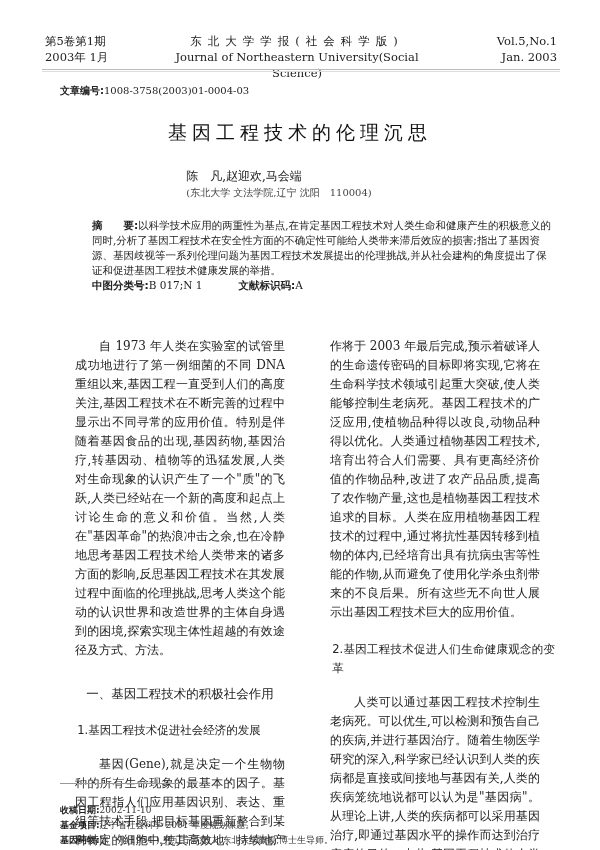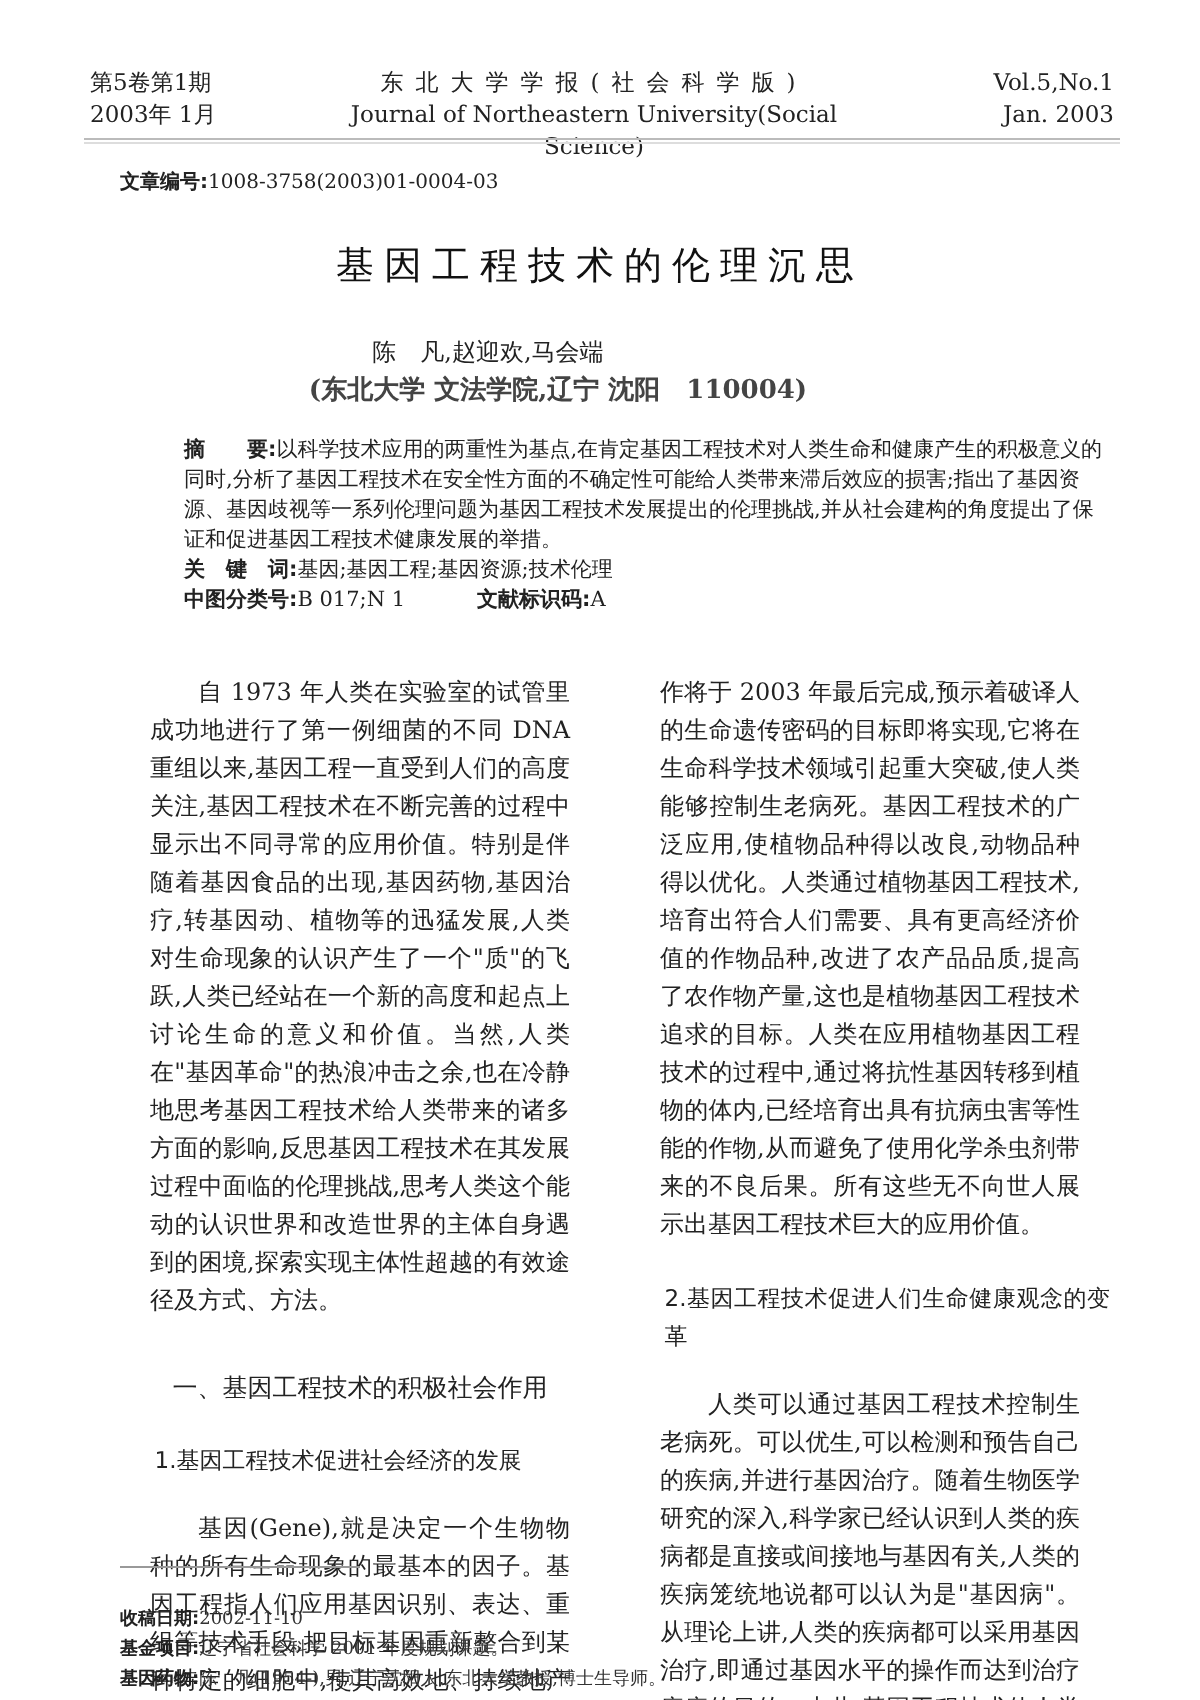--- a/index.html
+++ b/index.html
@@ -7,21 +7,21 @@
   .hdr{position:absolute;top:33px;left:45px;width:512px;height:34px;font-size:11.5px;line-height:16px;}
   .hdr .l{position:absolute;left:0;top:0;}
   .hdr .c{position:absolute;left:112px;top:0;width:280px;text-align:center;}
   .hdr .c .zh{letter-spacing:6px;}
   .hdr .r{position:absolute;right:0;top:0;text-align:right;}
   .rule{position:absolute;top:69px;left:42px;width:518px;border-top:1px solid #bbb;border-bottom:1px solid #ddd;height:1px;}
   .artno{position:absolute;top:84px;left:60px;font-size:10px;}
   .artno b{font-family:"DejaVu Sans",sans-serif;}
   .title{position:absolute;top:120px;left:0;width:600px;text-align:center;font-family:"DejaVu Sans",sans-serif;font-size:19px;letter-spacing:5px;color:#111;}
   .authors{position:absolute;top:168px;left:0;width:488px;text-align:center;font-size:12px;}
-  .affil{position:absolute;top:186px;left:0;width:558px;text-align:center;font-size:13px;color:#444;font-weight:bold;}
+  .affil{position:absolute;top:186px;left:0;width:558px;text-align:center;font-size:10px;color:#444;}
   .abs{position:absolute;top:218px;left:92px;width:460px;font-size:10.5px;line-height:15px;}
   .abs b{font-family:"DejaVu Sans",sans-serif;}
   .col{position:absolute;top:322px;width:240px;font-size:12px;line-height:19px;text-align:justify;}
   .col.l{left:60px;}
   .col.r{left:315px;}
   .col p{margin:15px;text-indent:2em;}
   .h1{font-family:"DejaVu Sans",sans-serif;font-size:12.5px;text-align:center;margin:24px 0 4px 0;}
   .h2{font-family:"DejaVu Sans",sans-serif;font-size:11.5px;margin:18px 0 0 0;padding-left:1.5em;}
   .fnrule{position:absolute;top:783px;left:60px;width:120px;border-top:1px solid #999;}
   .fn{position:absolute;top:803px;left:60px;font-size:9px;line-height:15px;color:#333;}
@@ -49,21 +49,20 @@
 <div class="artno">
   <b>文章编号:</b><span>1008-3758(2003)01-0004-03</span>
 </div>
 
 <div class="title">基因工程技术的伦理沉思</div>
 <div class="authors">陈　凡,赵迎欢,马会端</div>
 <div class="affil">(东北大学 文法学院,辽宁 沈阳　110004)</div>
 
 <div class="abs">
   <div><b>摘　　要:</b><span>以科学技术应用的两重性为基点,在肯定基因工程技术对人类生命和健康产生的积极意义的同时,分析了基因工程技术在安全性方面的不确定性可能给人类带来滞后效应的损害;指出了基因资源、基因歧视等一系列伦理问题为基因工程技术发展提出的伦理挑战,并从社会建构的角度提出了保证和促进基因工程技术健康发展的举措。</span></div>
-  <div><b>关　键　词:</b><span>基因;基因工程;基因资源;技术伦理</span></div>
   <div><b>中图分类号:</b><span>B 017;N 1</span><span style="display:inline-block;width:36px"></span><b>文献标识码:</b><span>A</span></div>
 </div>
 
 <div class="col l">
   <p>自 1973 年人类在实验室的试管里成功地进行了第一例细菌的不同 DNA 重组以来,基因工程一直受到人们的高度关注,基因工程技术在不断完善的过程中显示出不同寻常的应用价值。特别是伴随着基因食品的出现,基因药物,基因治疗,转基因动、植物等的迅猛发展,人类对生命现象的认识产生了一个"质"的飞跃,人类已经站在一个新的高度和起点上讨论生命的意义和价值。当然,人类在"基因革命"的热浪冲击之余,也在冷静地思考基因工程技术给人类带来的诸多方面的影响,反思基因工程技术在其发展过程中面临的伦理挑战,思考人类这个能动的认识世界和改造世界的主体自身遇到的困境,探索实现主体性超越的有效途径及方式、方法。</p>
   <div class="h1">一、基因工程技术的积极社会作用</div>
   <div class="h2">1.基因工程技术促进社会经济的发展</div>
   <p>基因(Gene),就是决定一个生物物种的所有生命现象的最基本的因子。基因工程指人们应用基因识别、表达、重组等技术手段,把目标基因重新整合到某种特定的细胞中,使其高效地、持续地产生大量需要的蛋白质的过程。通过基因工程技术,人类可以在人或动物体外生产和体内一样的具有生物活性蛋白,用于制药。</p>
   <p>伴随基因工程技术的不断发展和日益完善,人类对自身的生命现象有了更高深的认识。例如,人类基因组计划的碱基测序和基因组绘图工</p>
 </div>

